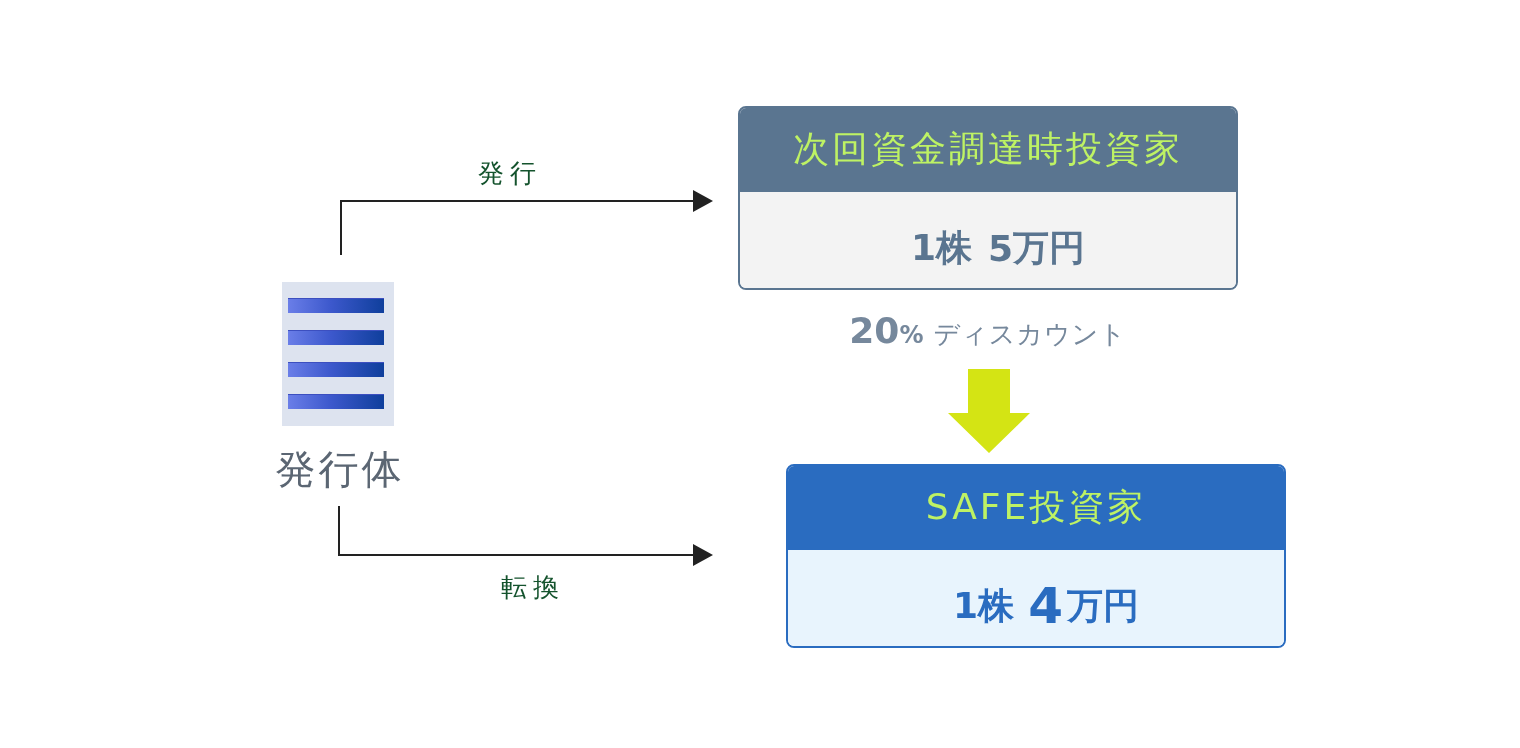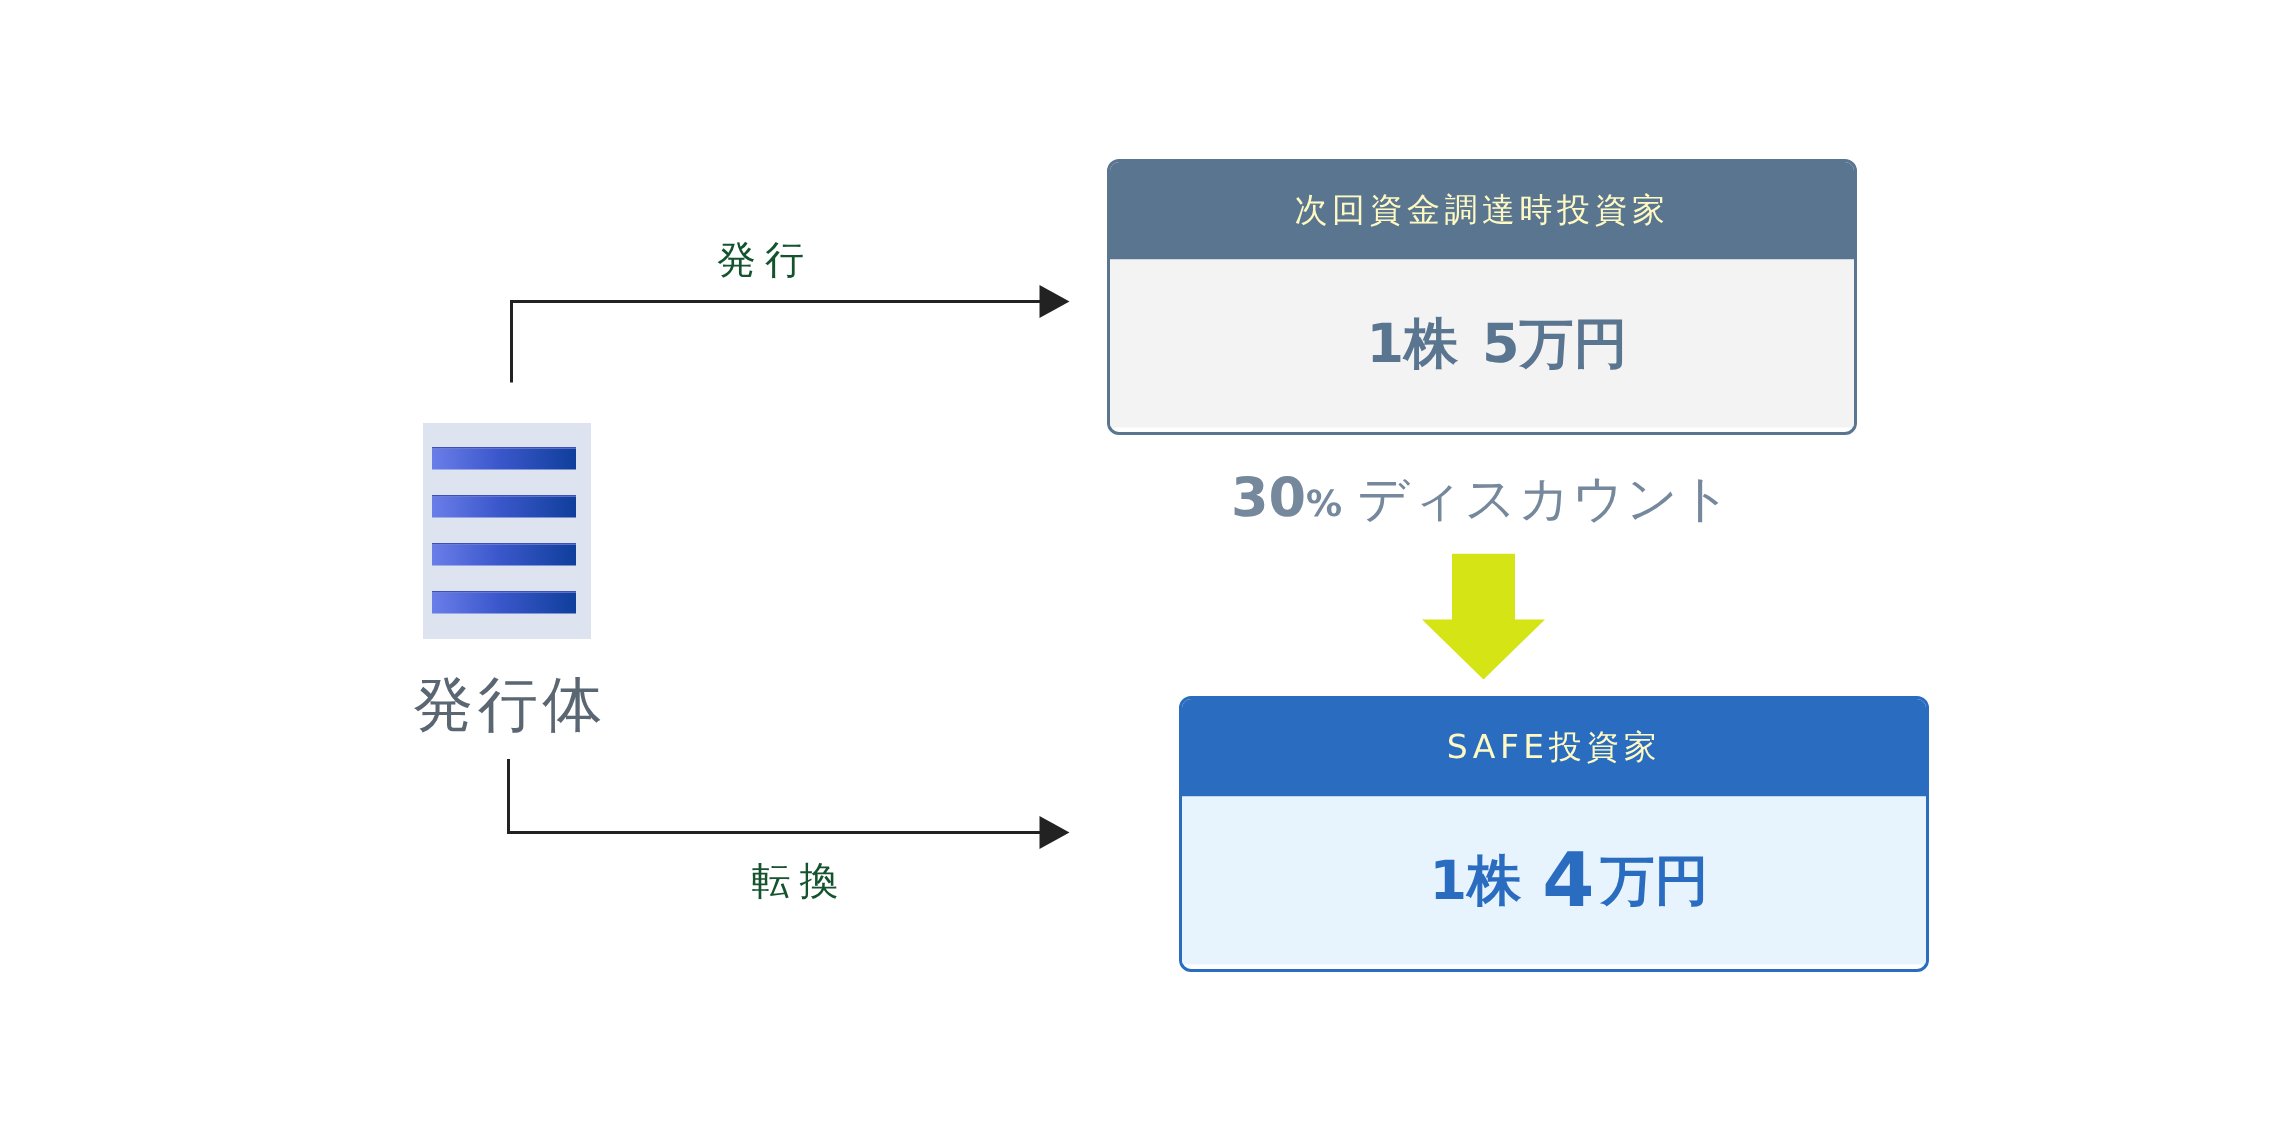--- a/index.html
+++ b/index.html
@@ -16,38 +16,38 @@
                   font-size:40px; color:#5b6673; letter-spacing:3px; }
 
   
   .line { background:#222; }
   .arrowhead { width:0; height:0; border-top:11px solid transparent; border-bottom:11px solid transparent;
                border-left:20px solid #222; }
   .flow-label { font-size:26px; color:#14532d; letter-spacing:6px; }
 
   
   .box { left:738px; width:500px; box-sizing:border-box; border-radius:8px; overflow:hidden; }
-  .box .head { height:67px; display:flex; align-items:center; justify-content:center;
-               color:#fef9c3; font-size:22px; letter-spacing:3px; }
+  .box .head { height:86px; display:flex; align-items:center; justify-content:center;
+               color:#bef264; font-size:36px; letter-spacing:3px; }
   .box .body { height:112px; display:flex; align-items:center; justify-content:center;
                font-weight:bold;padding-left:20px; }
   .box1 { top:106px; height:184px; border:2px solid #5a7590; }
   .box1 .head { background:#5a7590; margin:-2px -2px 0 -2px; }
   .box1 .body { background:#f3f3f3; color:#5a7590; font-size:36px; }
   .box2 { top:464px; height:184px; border:2px solid #2a6cc0;margin-left:48px; }
   .box2 .head { background:#2a6cc0; margin:-2px -2px 0 -2px; }
   .box2 .body { background:#e8f4fd; color:#2a6cc0; font-size:36px; }
   .big { font-size:50px; margin:0 4px 0 14px; }
   .gap { display:inline-block; width:16px; }
 
   .discount { left:738px; top:310px; width:500px; text-align:center;
               color:#76889c; font-weight:bold; }
   .discount .num { font-size:36px; }
   .discount .pct { font-size:24px; margin-right:10px; }
-  .discount .txt { font-size:34px; font-weight:normal; letter-spacing:1px; }
+  .discount .txt { font-size:26px; font-weight:normal; letter-spacing:1px; }
 
   .down-arrow { left:948px; top:369px; width:82px; height:84px; }
 </style>
 </head>
 <body>
 
 <div class="abs issuer-icon">
   <div class="bar" style="top:16px"></div>
   <div class="bar" style="top:48px"></div>
   <div class="bar" style="top:80px"></div>
@@ -69,21 +69,21 @@
   <div class="head">次回資金調達時投資家</div>
   <div class="body">
     <span>1株</span>
     <span class="gap"></span>
     <span>5</span>
     <span>万円</span>
   </div>
 </div>
 
 <div class="abs discount">
-  <span class="num">30</span><span class="pct">%</span><span class="txt">ディスカウント</span>
+  <span class="num">20</span><span class="pct">%</span><span class="txt">ディスカウント</span>
 </div>
 
 <svg class="abs down-arrow" viewBox="0 0 82 84">
   <polygon points="20,0 62,0 62,44 82,44 41,84 0,44 20,44" fill="#d4e414"></polygon>
 </svg>
 
 <div class="abs box box2">
   <div class="head">SAFE投資家</div>
   <div class="body">
     <span>1株</span>

